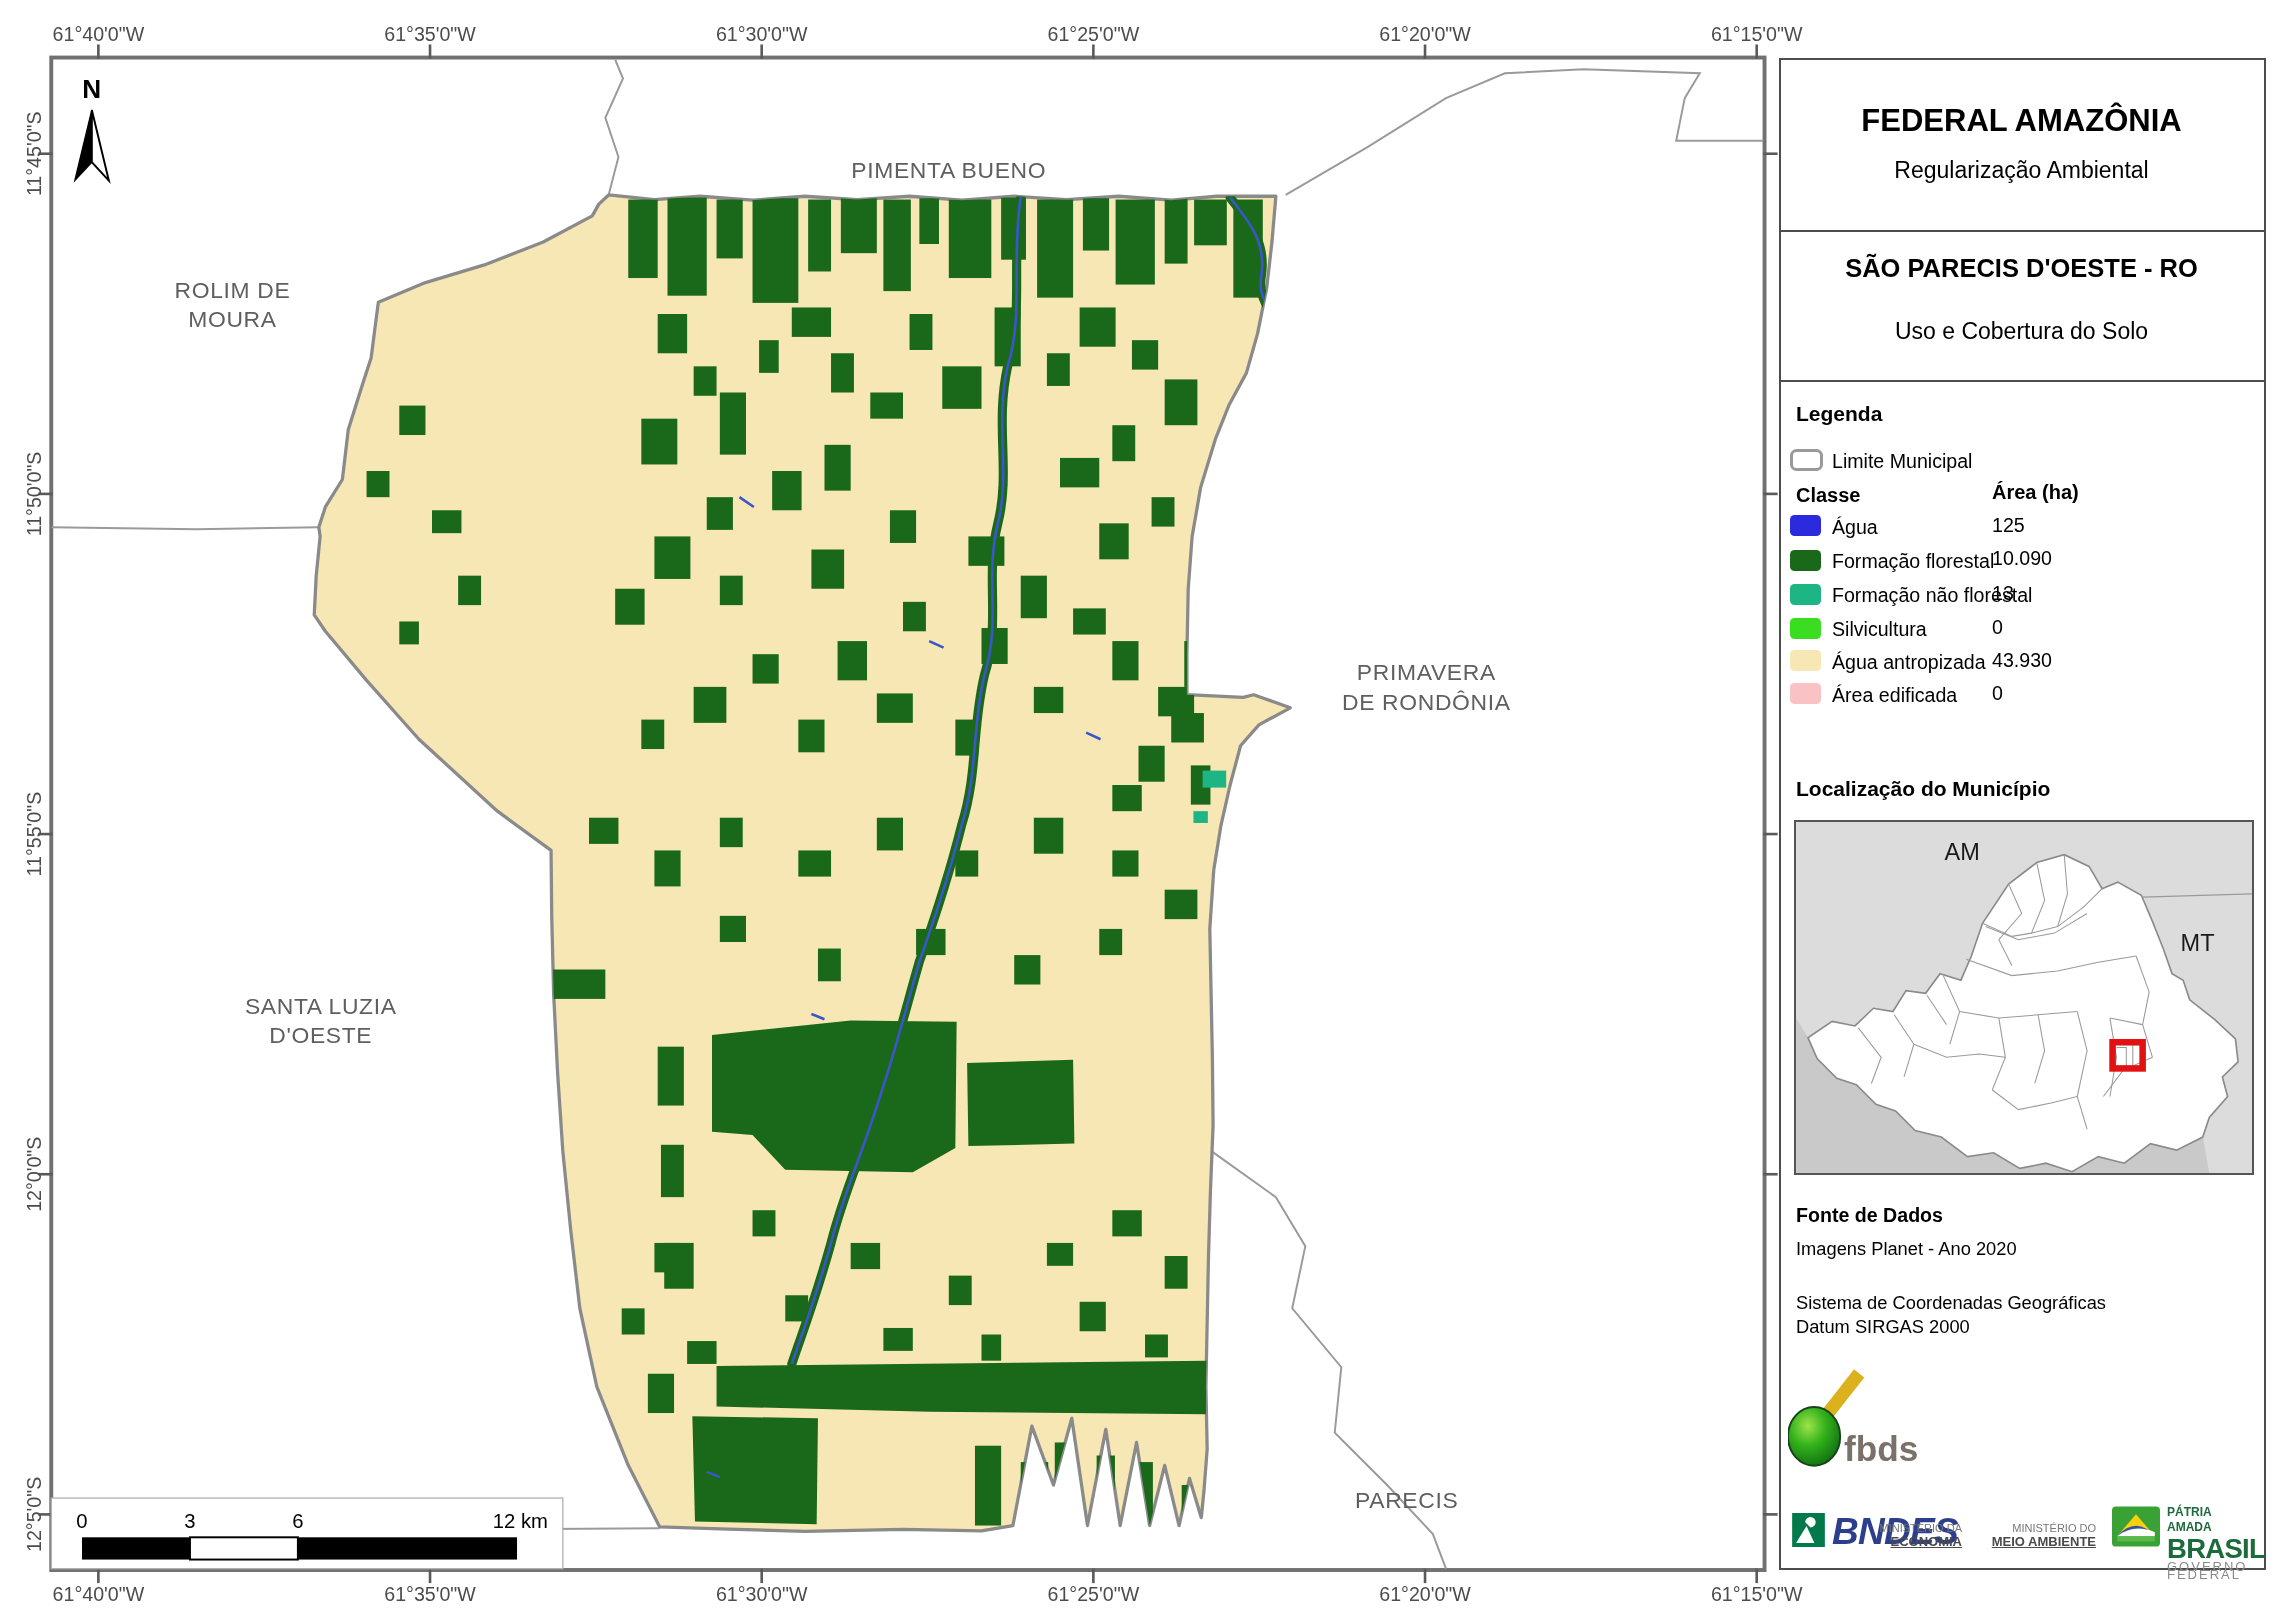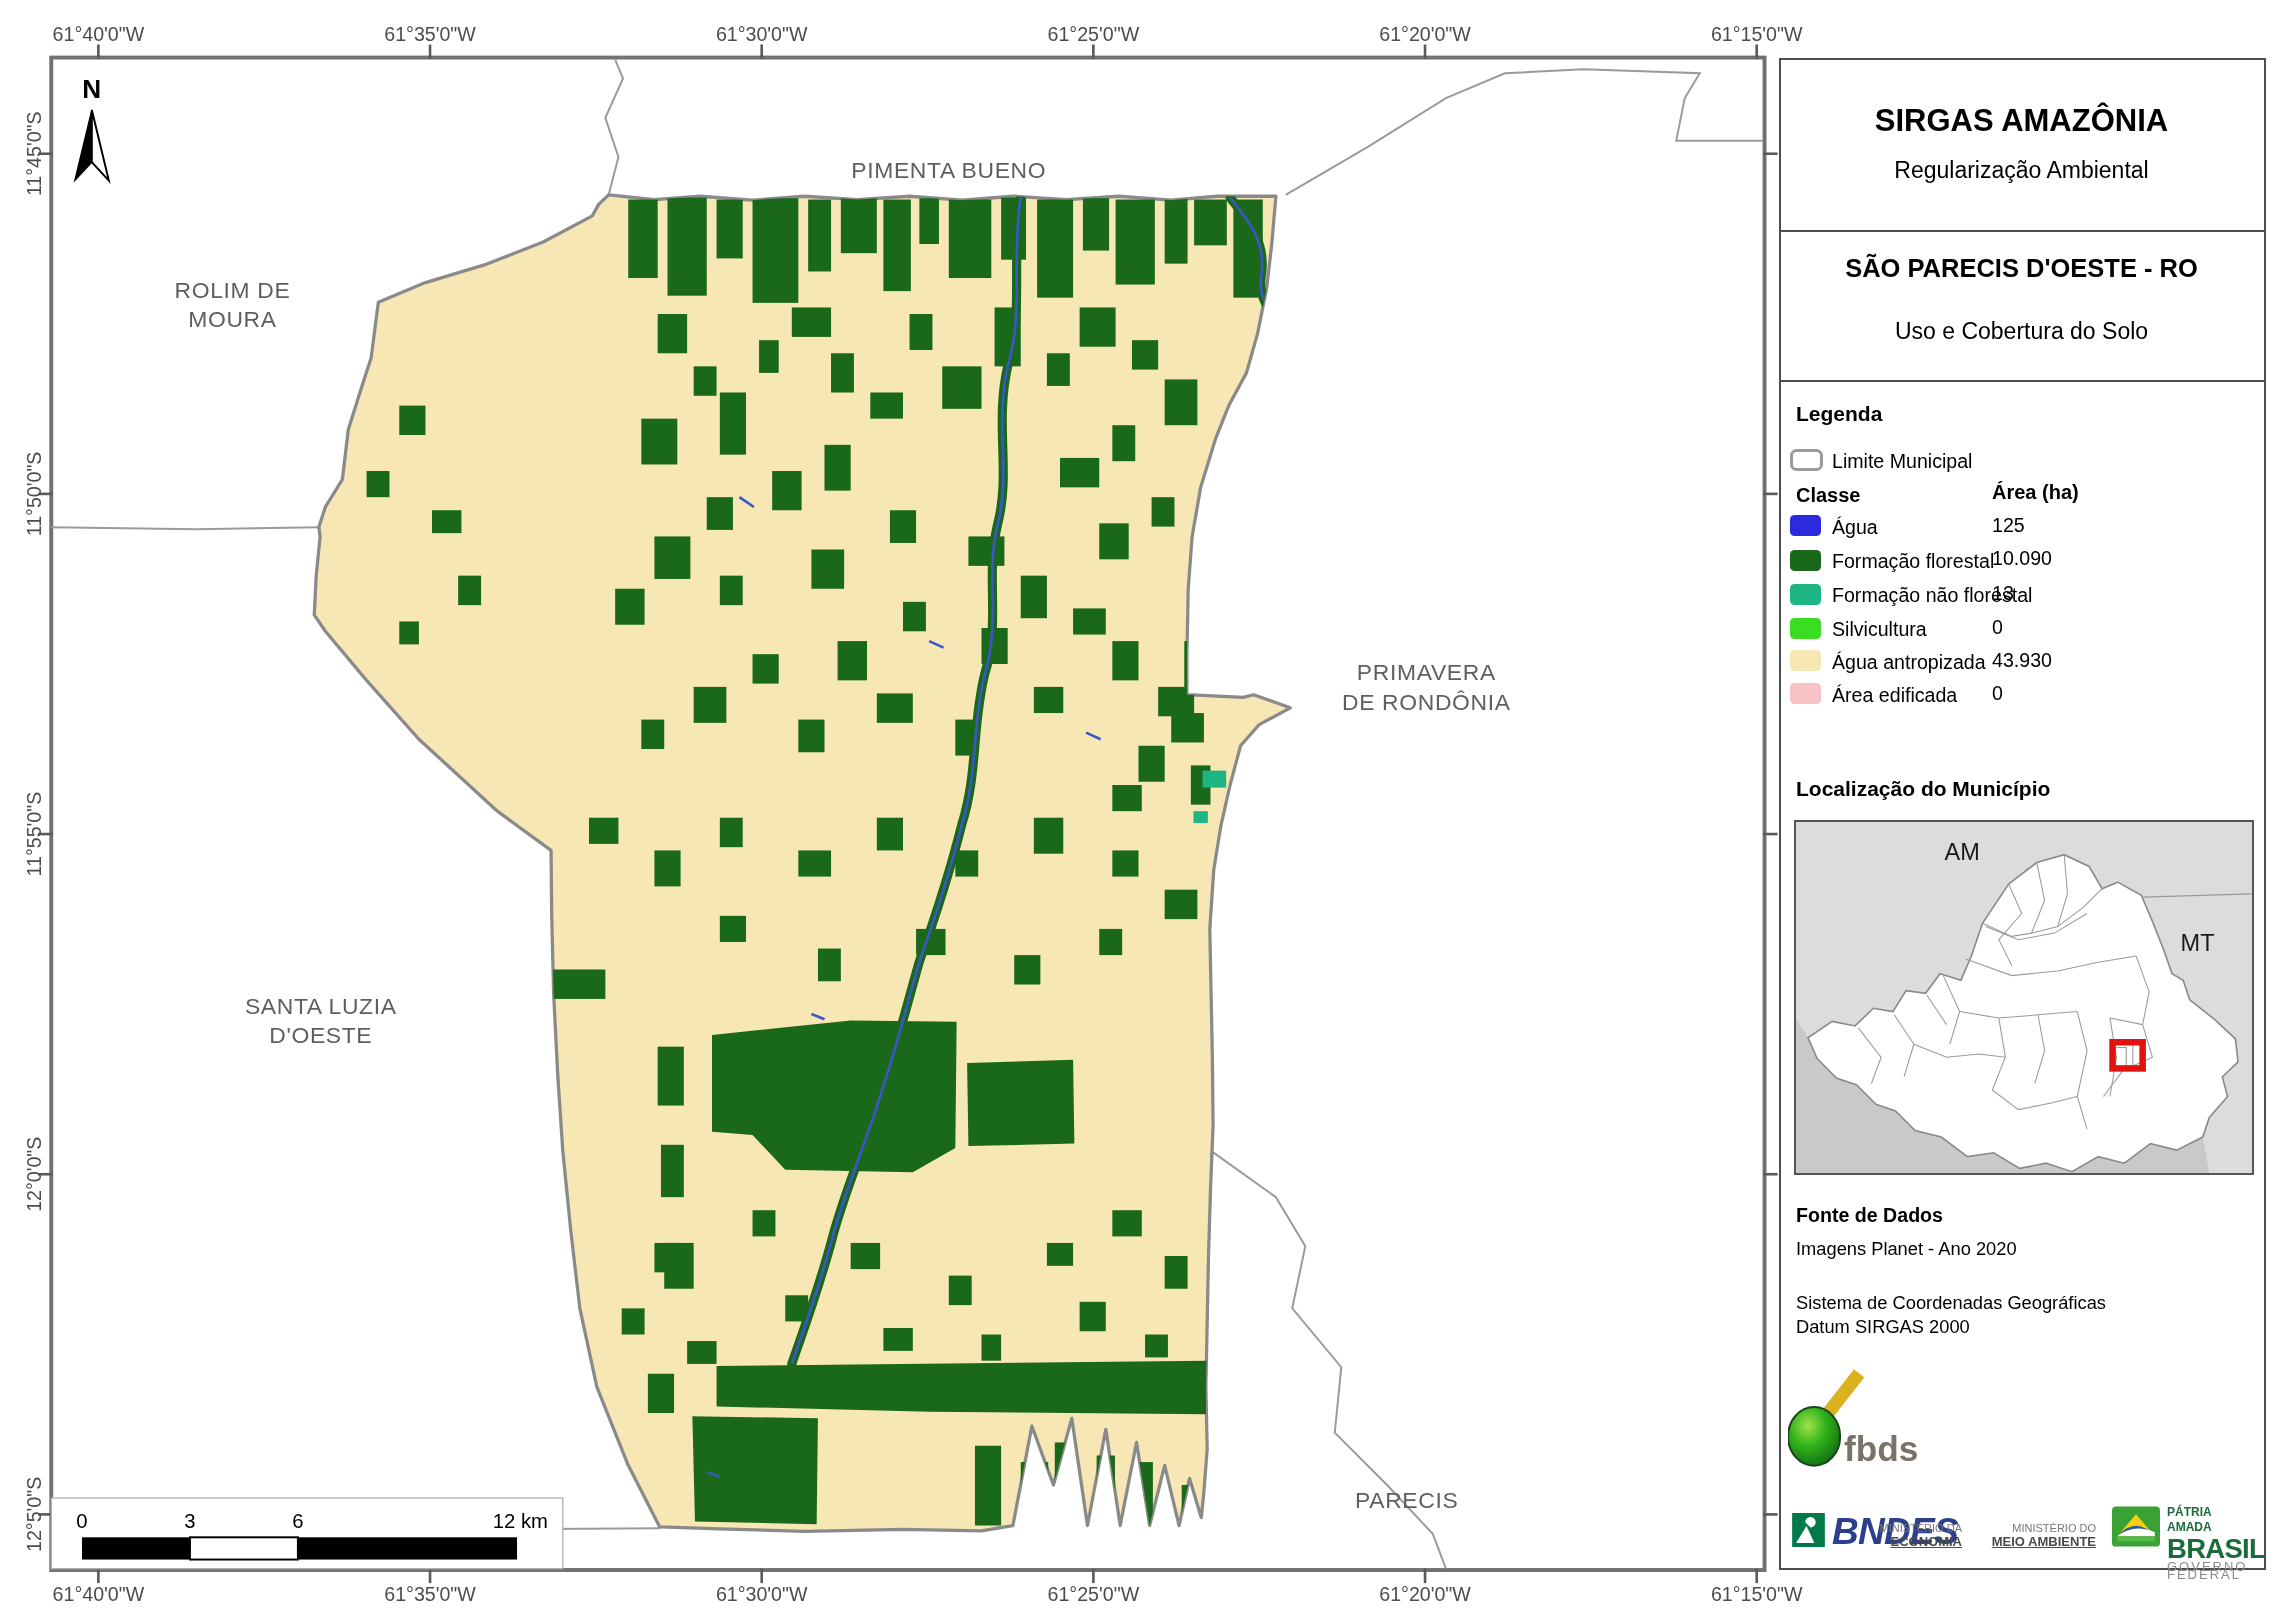--- a/index.html
+++ b/index.html
@@ -274,21 +274,21 @@
       <text x="795" y="2336" text-anchor="middle" font-size="31" fill="#000">12 km</text>
       <rect x="125" y="2350" width="665" height="34" fill="#000000"></rect>
       <rect x="290" y="2350" width="165" height="34" fill="#ffffff" stroke="#000" stroke-width="3"></rect>
     </g>
   </svg>
 
   <div class="panel-box" style="left:1779px;top:58px;width:487px;height:175px;"></div>
   <div class="panel-box" style="left:1779px;top:230px;width:487px;height:153px;"></div>
   <div class="panel-box" style="left:1779px;top:380px;width:487px;height:1190px;"></div>
 
-  <div class="ptext center t-title" style="top:103px;">SIRGAS AMAZÔNIA</div>
+  <div class="ptext center t-title" style="top:103px;">FEDERAL AMAZÔNIA</div>
   <div class="ptext center t-sub" style="top:157px;">Regularização Ambiental</div>
   <div class="ptext center t-muni" style="top:254px;">SÃO PARECIS D'OESTE - RO</div>
   <div class="ptext center t-theme" style="top:318px;">Uso e Cobertura do Solo</div>
 
   <div class="ptext h-bold" style="left:1796px;top:402px;">Legenda</div>
   <div class="limite-swatch" style="left:1790px;top:449px;"></div>
   <div class="ptext leg-label" style="left:1832px;top:450px;">Limite Municipal</div>
   <div class="ptext h-bold" style="left:1796px;top:484px;font-size:20px;">Classe</div>
   <div class="ptext h-bold" style="left:1992px;top:481px;font-size:20px;">Área (ha)</div>
 

